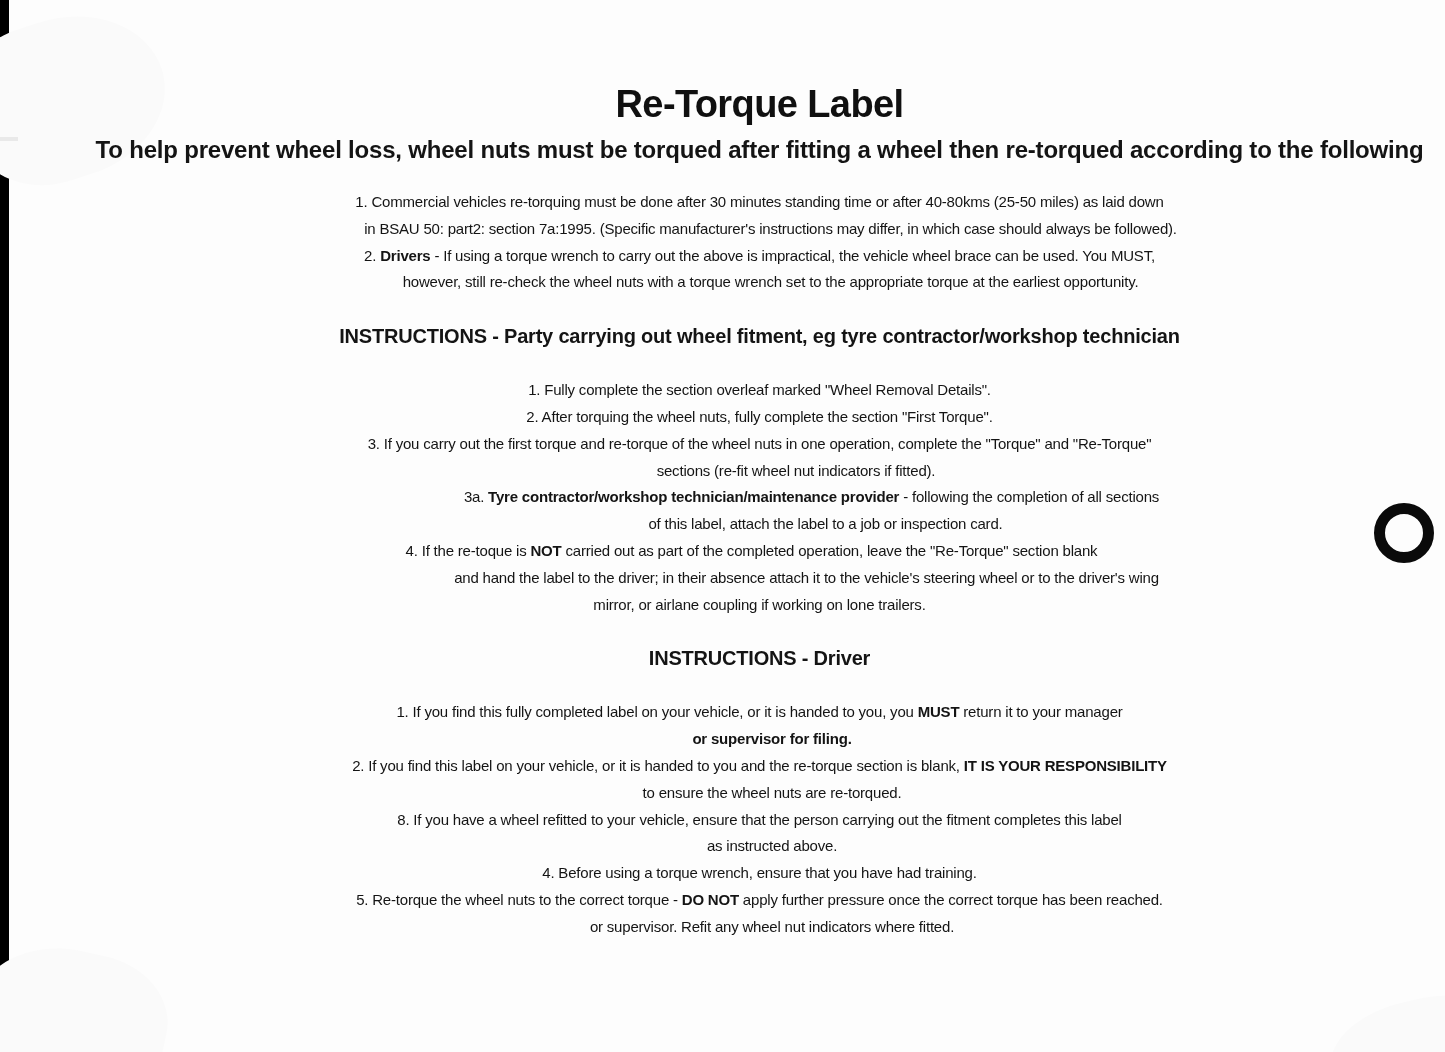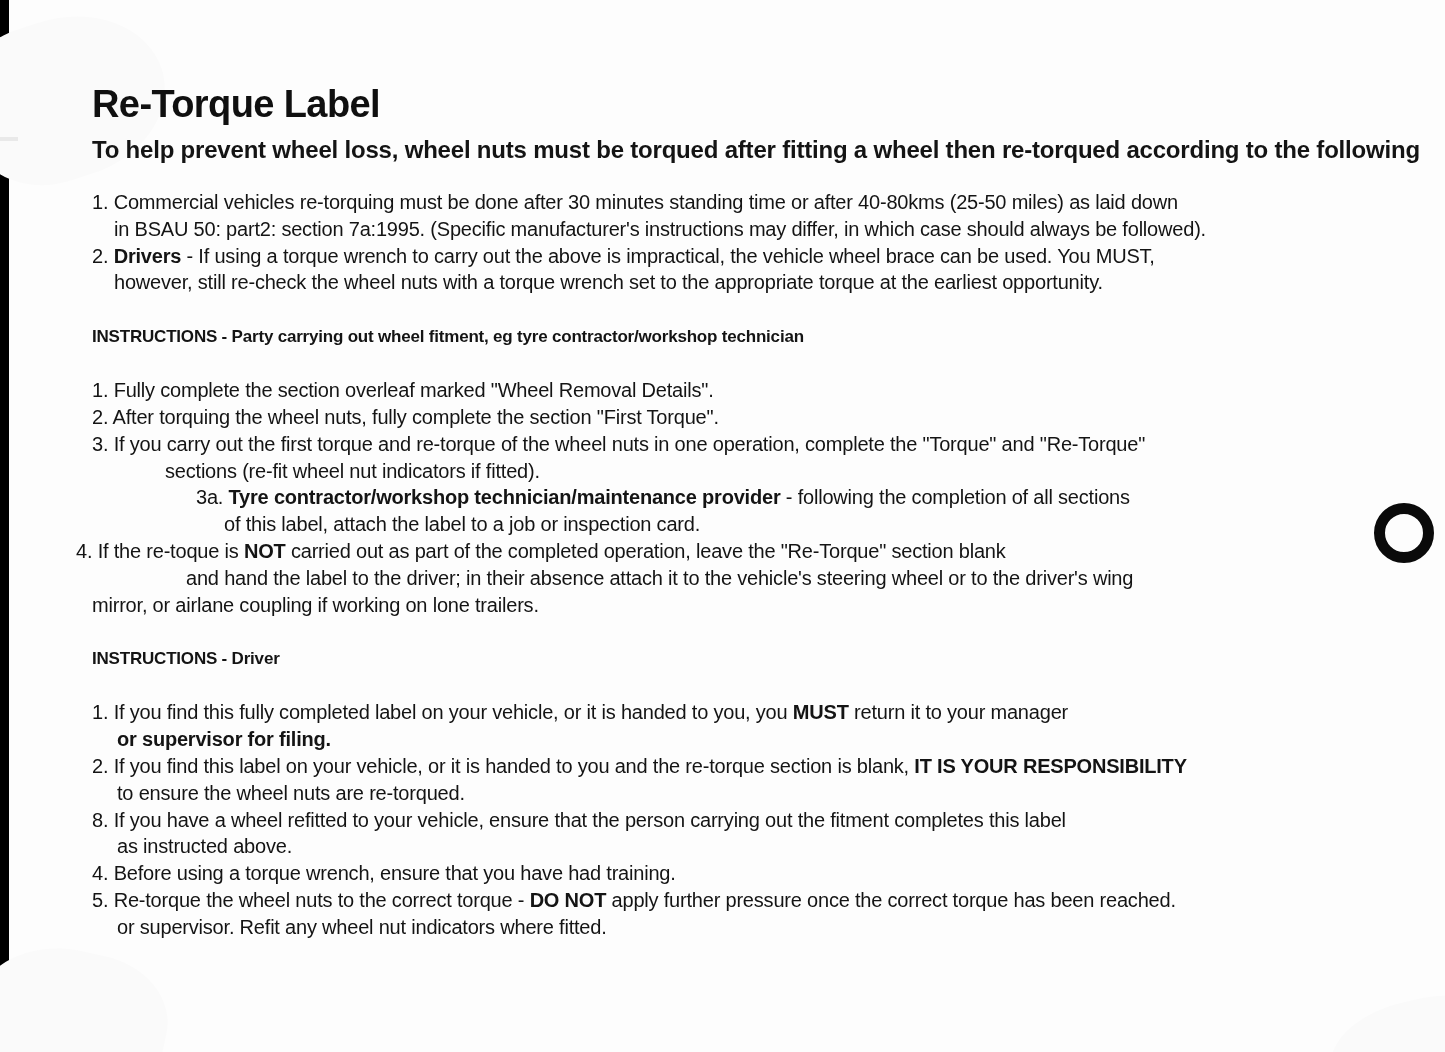--- a/index.html
+++ b/index.html
@@ -22,36 +22,36 @@
   .watermark{position:absolute;background:var(--wm);}
   .wm-top-left{left:-34px;top:18px;width:200px;height:160px;border-radius:42% 58% 55% 45%;transform:rotate(-18deg);}
   .wm-bottom-left{left:-30px;top:950px;width:195px;height:160px;border-radius:55% 45% 40% 60%;transform:rotate(12deg);}
   .wm-bottom-right{left:1330px;top:1000px;width:180px;height:110px;border-radius:50% 50% 40% 60%;transform:rotate(-14deg);}
   .corner-dash{position:absolute;left:0;top:137px;width:18px;height:4px;background:var(--dash);}
   .ring{
     position:absolute;left:1374px;top:503px;width:60px;height:60px;
     box-sizing:border-box;border:11px solid var(--ring);border-radius:50%;
     background:transparent;
   }
-  .doc{position:absolute;left:0;top:0;right:18px;padding-top:82px;}
+  .doc{position:absolute;left:0;top:0;right:18px;padding-top:82px;text-align:center;}
   .doc-title{
     font-size:38px;line-height:44px;font-weight:800;letter-spacing:-0.6px;
     margin:0 0 10px;padding-left:92px;color:#101010;
   }
   .doc-intro{
     font-size:24px;line-height:27px;font-weight:700;letter-spacing:-0.2px;
     margin:0 0 26px;padding-left:92px;white-space:nowrap;
   }
   .heading{
-    font-size:17px;line-height:27px;font-weight:700;letter-spacing:-0.2px;
+    font-size:20px;line-height:27px;font-weight:700;letter-spacing:-0.2px;
     margin:0 0 27px;padding-left:92px;white-space:nowrap;
   }
   .list{margin:0 0 27px;}
   .line{
-    font-size:20px;line-height:26.8px;letter-spacing:-0.2px;
+    font-size:15px;line-height:26.8px;letter-spacing:-0.2px;
     white-space:nowrap;
   }
   .b{font-weight:700;}
 </style>
 </head>
 <body>
 
 <div class="page">
 
   <div class="edge-bar"></div>

